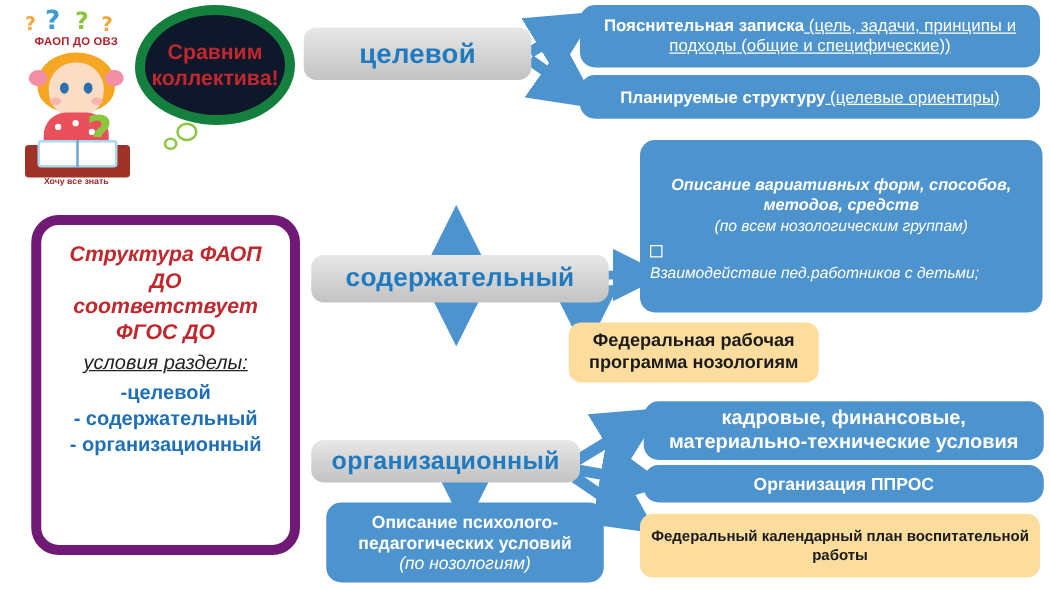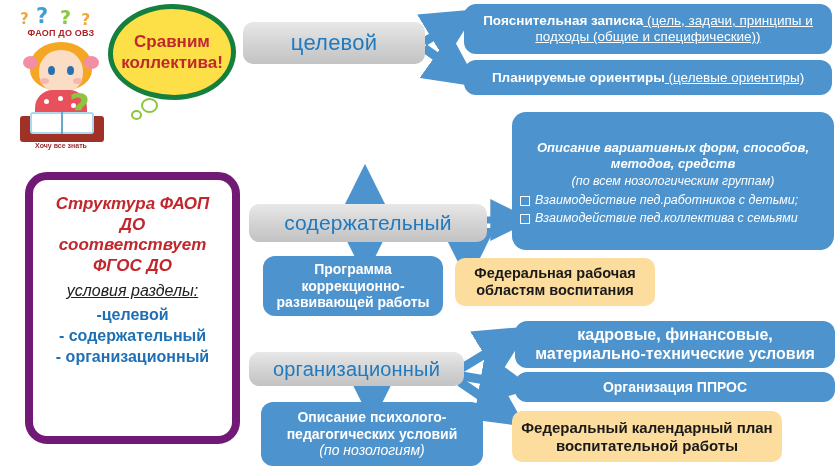--- a/index.html
+++ b/index.html
@@ -50,21 +50,21 @@
   }
 
   
   .graypill {
     background: linear-gradient(to bottom, #e8e8e8 0%, #d2d2d2 55%, #c3c3c3 100%);
     color: #1f7ac0;
     border-radius: 10px;
     display: flex;
     align-items: center;
     justify-content: center;
-    font-weight: normal;
+    font-weight: bold;
     letter-spacing: 0.2px;
     text-align: center;
   }
 
   
   .leftcard {
     border: 8px solid #701a75;
     border-radius: 22px;
     background: #ffffff;
     text-align: center;
@@ -88,22 +88,22 @@
   .leftcard .blueitem {
     color: #1f6fb5;
     font-weight: bold;
     font-size: 16px;
     line-height: 1.32;
     display: block;
   }
 
   
   .bubble {
-    border: 5px solid #15803d;
-    background: #fde047;
+    border: 8px solid #15803d;
+    background: #0f172a;
     border-radius: 50% 50% 48% 52% / 52% 50% 50% 48%;
     display: flex;
     align-items: center;
     justify-content: center;
     text-align: center;
   }
   .bubble-text {
     color: #c0282d;
     font-weight: bold;
     font-size: 17px;
@@ -135,20 +135,21 @@
   .bullets {
     text-align: left;
     width: 100%;
     font-style: italic;
     font-weight: normal;
   }
   .bline {
     display: flex;
     align-items: flex-start;
     gap: 5px;
+    flex-direction: column;
   }
   .bsq {
     width: 8px; height: 8px;
     border: 1.5px solid #ffffff;
     flex: 0 0 auto;
     margin-top: 3px;
   }
   .btxt { flex: 1 1 auto; text-align: justify; }
 
   svg.arrowlayer { position: absolute; left: 0; top: 0; pointer-events: none; }
@@ -261,54 +262,49 @@
   <div class="abs graypill" style="left:243px; top:22px; width:182px; height:42px; font-size:22px;">целевой</div>
 
   <div class="abs bluebox" style="left:464px; top:4px; width:368px; height:50px; font-size:13.5px;">
     <div>
       <span>Пояснительная записка</span><span class="norm"> (цель, задачи, принципы и подходы (общие и специфические))</span>
     </div>
   </div>
 
   <div class="abs bluebox" style="left:464px; top:60px; width:368px; height:35px; font-size:13.5px;">
     <div>
-      <span>Планируемые ориентиры</span><span class="norm"> (целевые ориентиры)</span>
+      <span>Планируемые структуру</span><span class="norm"> (целевые ориентиры)</span>
     </div>
   </div>
 
   <div class="abs graypill" style="left:249px; top:204px; width:238px; height:38px; font-size:21px;">содержательный</div>
 
 
-  <div class="abs bluebox" style="left:512px; top:112px; width:322px; height:138px; font-size:13px; align-items:flex-end; padding-top:7px; flex-direction:column;border-radius:14px;">
+  <div class="abs bluebox" style="left:512px; top:112px; width:322px; height:138px; font-size:13px; align-items:flex-end; padding-top:7px; flex-direction:column;">
     <div style="width:100%; text-align:center; font-style:italic; font-weight:bold; line-height:1.25;">Описание вариативных форм, способов, методов, средств</div>
     <div style="width:100%; text-align:center; font-style:italic; font-weight:normal; font-size:12.5px; margin-top:2px;">(по всем нозологическим группам)</div>
     <div class="bullets" style="margin-top:4px; font-size:12.5px;">
       <div class="bline">
         <span class="bsq"></span>
         <span class="btxt">Взаимодействие  пед.работников  с детьми;</span>
       </div>
-      <div class="bline" style="margin-top:3px;">
-        <span class="bsq"></span>
-        <span class="btxt">Взаимодействие  пед.коллектива  с семьями</span>
-      </div>
-    </div>
-  </div>
-
-  <div class="abs bluebox" style="left:263px; top:256px; width:180px; height:60px; font-size:14px;">Программа коррекционно-развивающей работы</div>
-
-  <div class="abs yellowbox" style="left:455px; top:258px; width:200px; height:48px; font-size:14.5px;">Федеральная рабочая областям воспитания</div>
+    </div>
+  </div>
+
+
+  <div class="abs yellowbox" style="left:455px; top:258px; width:200px; height:48px; font-size:14.5px;">Федеральная рабочая программа нозологиям</div>
 
   <div class="abs graypill" style="left:249px; top:352px; width:215px; height:34px; font-size:20px;text-align:right;">организационный</div>
 
   <div class="abs bluebox" style="left:261px; top:402px; width:222px; height:64px; font-size:14px;">
     <div>
       <span>Описание психолого-педагогических условий</span><br>
       <span class="ital">(по нозологиям)</span>
     </div>
   </div>
 
   <div class="abs bluebox" style="left:515px; top:321px; width:320px; height:47px; font-size:16px;">кадровые, финансовые, материально-технические условия</div>
 
   <div class="abs bluebox" style="left:515px; top:372px; width:320px; height:30px; font-size:14px;">Организация ППРОС</div>
 
-  <div class="abs yellowbox" style="left:512px; top:411px; width:270px; height:51px; font-size:15px;">Федеральный календарный план воспитательной работы</div>
+  <div class="abs yellowbox" style="left:512px; top:411px; width:320px; height:51px; font-size:12px;">Федеральный календарный план воспитательной работы</div>
 
 </div>
 
 </body></html>

